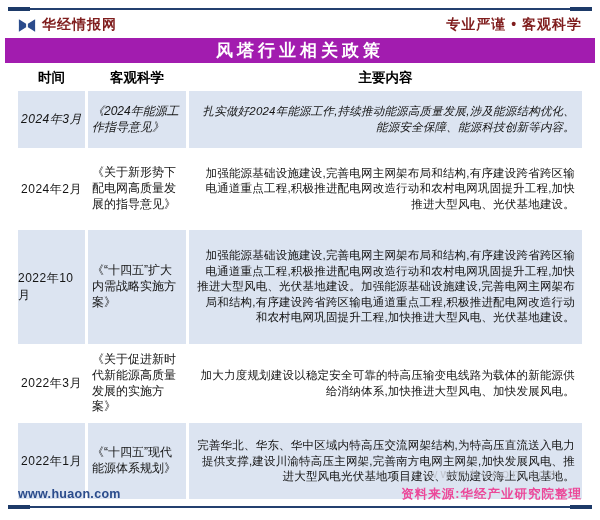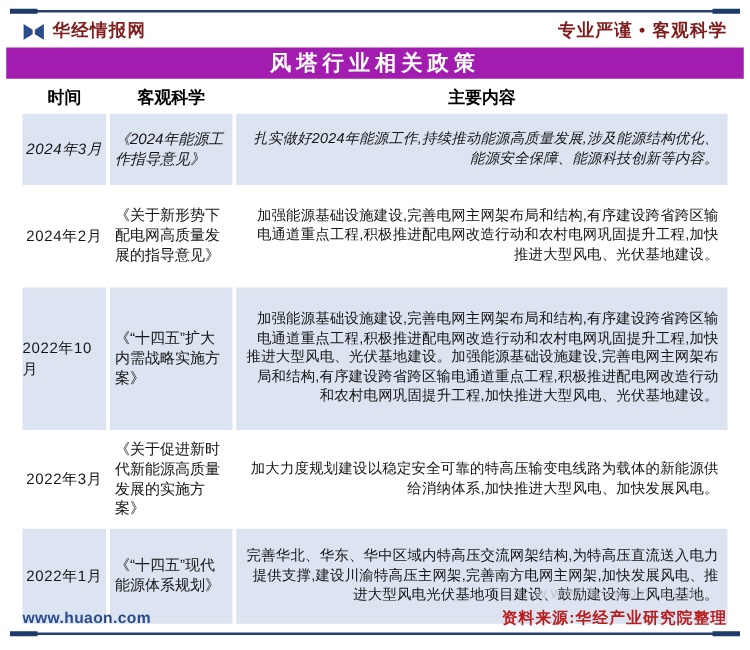--- a/index.html
+++ b/index.html
@@ -138,21 +138,21 @@
     align-items: center;
     justify-content: space-between;
   }
   .footer-url {
     color: #2b4c8c;
     font-size: 12.5px;
     font-weight: bold;
     letter-spacing: 0.3px;
   }
   .footer-source {
-    color: #b91c1c;
+    color: #ec4899;
     font-size: 12.5px;
     font-weight: bold;
     letter-spacing: 1px;
   }
 </style>
 </head>
 <body>
 
 <div class="page">
 

